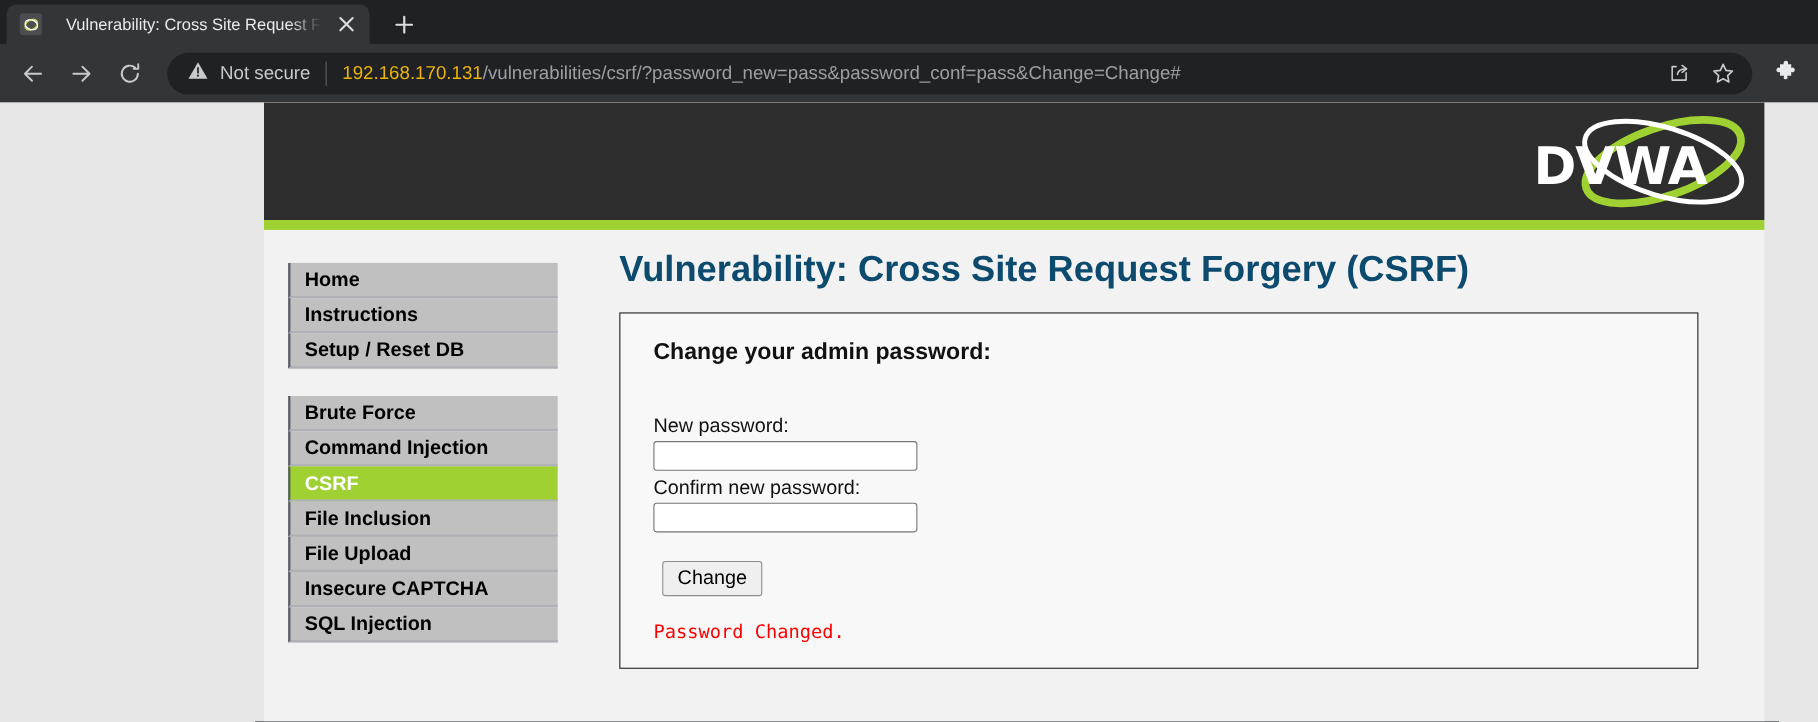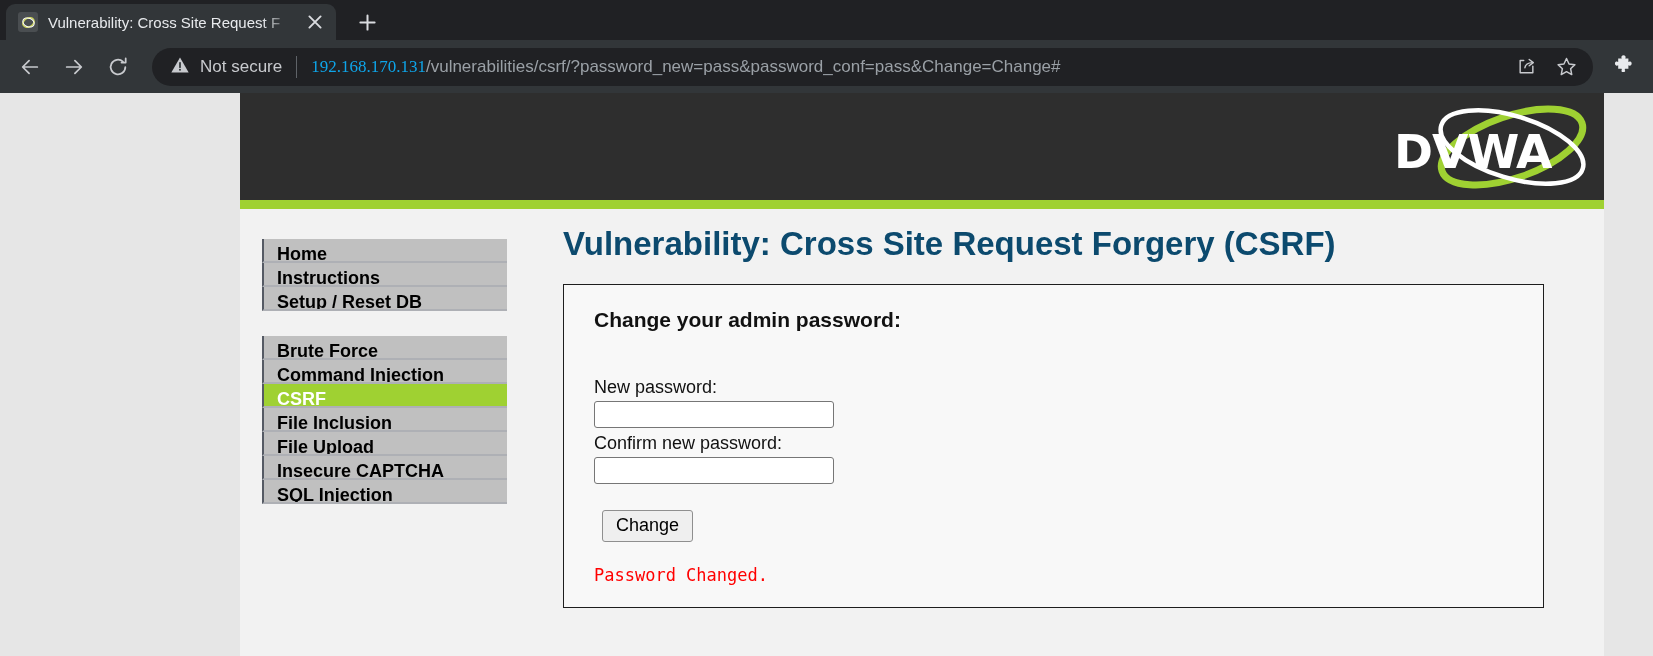--- a/index.html
+++ b/index.html
@@ -13,20 +13,21 @@
   
   .browser { width: 1653px; height: 656px; position: relative; }
 
   .tabstrip {
     height: 40px;
     background: #202124;
     display: flex;
     align-items: flex-end;
     padding-left: 6px;
     position: relative;
+    text-align: right;
   }
   .tab {
     height: 36px;
     width: 330px;
     background: #323639;
     border-radius: 9px 9px 0 0;
     display: flex;
     align-items: center;
     padding: 0 8px 0 12px;
     gap: 10px;
@@ -93,21 +94,21 @@
     width: 1px; height: 22px; background: #5f6368; margin: 0 14px;
     flex: 0 0 auto;
   }
   .urltext {
     font-size: 17px;
     color: #9aa0a6;
     white-space: nowrap;
     overflow: hidden;
     flex: 1 1 auto;
   }
-  .urltext .host { color: #0ea5e9; font-family: Liberation Serif, serif; }
+  .urltext .host { color: #eab308; }
   .omni-icons { display: flex; align-items: center; gap: 6px; flex: 0 0 auto; margin-left: 8px; }
   .omni-icon {
     width: 34px; height: 34px;
     display: flex; align-items: center; justify-content: center;
     color: #c8cace;
   }
   .ext-icon {
     width: 40px; height: 40px;
     display: flex; align-items: center; justify-content: center;
     color: #e8eaed;
@@ -154,21 +155,21 @@
   .dvwa-body { display: flex; }
   .sidebar {
     width: 285px;
     flex: 0 0 auto;
     padding: 30px 0 0 22px;
   }
   .navgroup { margin-bottom: 25px; }
   .navitem {
     display: block;
     width: 245px;
-    height: 24px;
+    height: 32px;
     line-height: 30px;
     background: #c0c0c0;
     color: #000000;
     font-size: 18px;
     font-weight: bold;
     padding-left: 13px;
     border-left: 2px solid #555a64;
     border-bottom: 2px solid #aeb0b5;
     white-space: nowrap;
     overflow: hidden;

